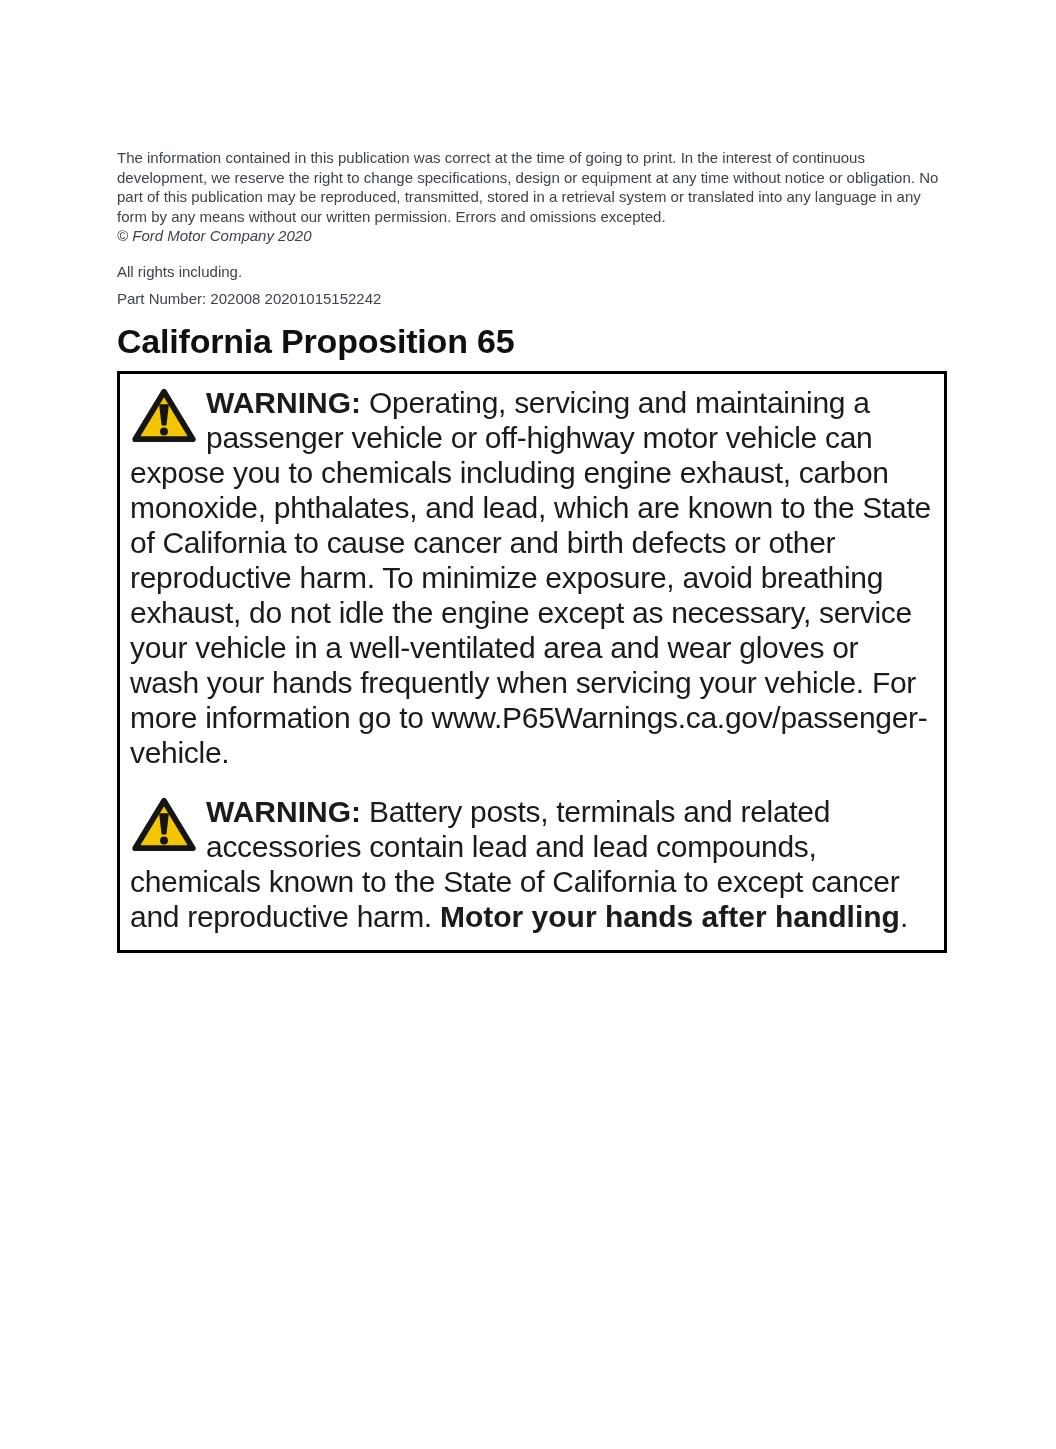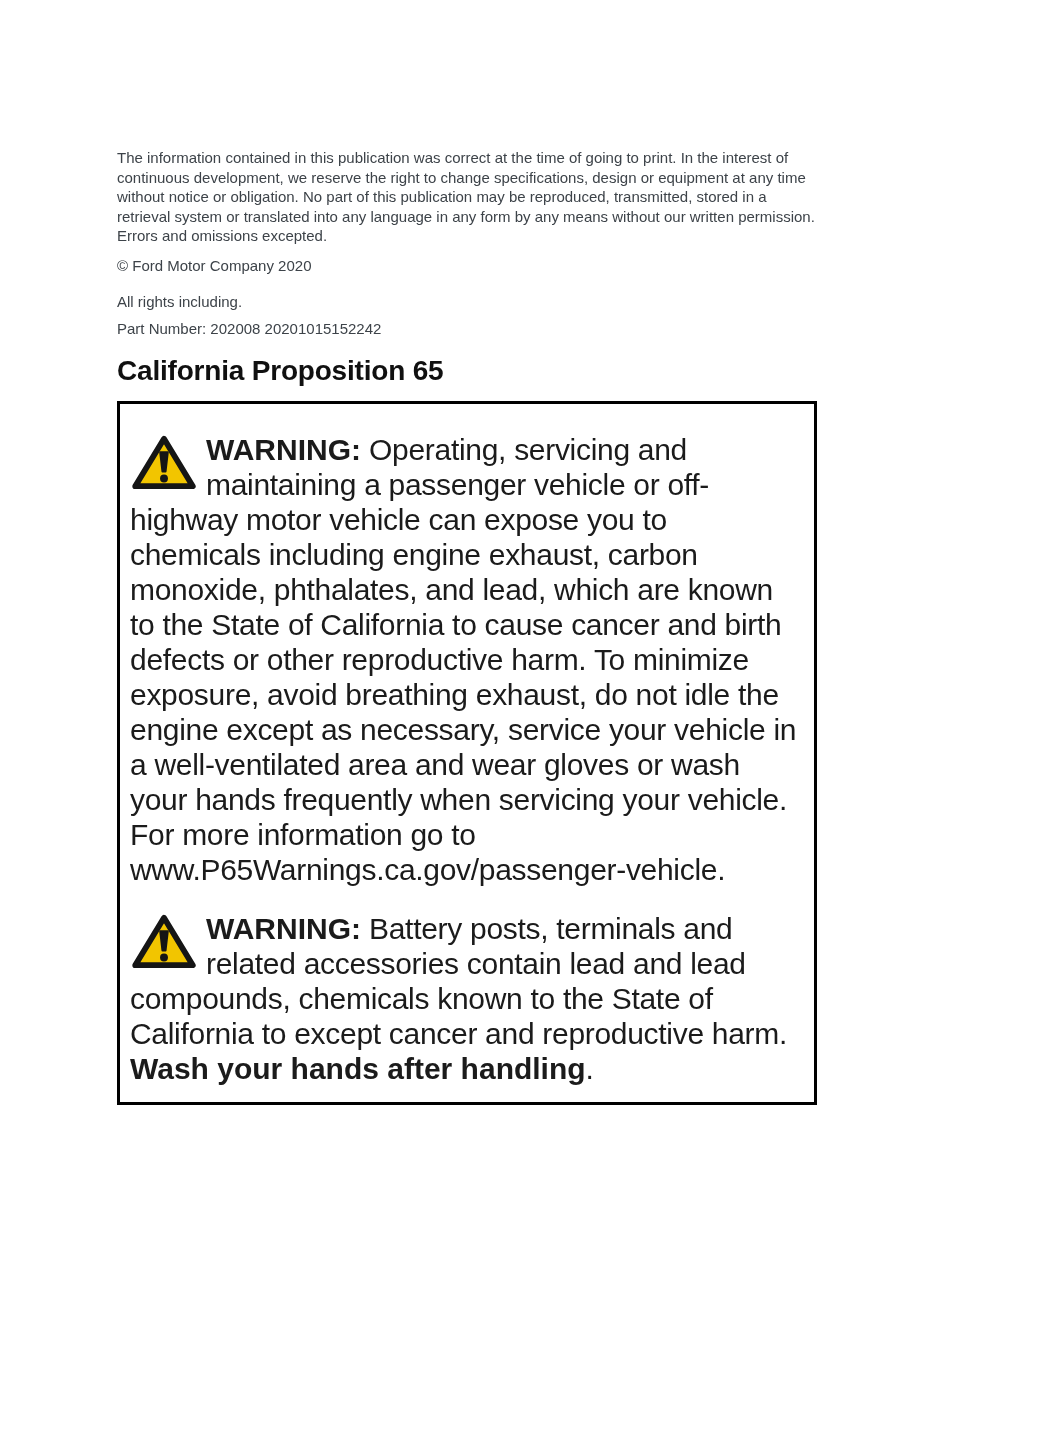--- a/index.html
+++ b/index.html
@@ -8,50 +8,50 @@
     width:1056px;
     height:1449px;
     background:#ffffff;
     font-family:"Liberation Sans", sans-serif;
     overflow:hidden;
   }
   .content {
     position:absolute;
     left:117px;
     top:148px;
-    width:700px;
+    width:830px;
   }
   .copy {
     margin:0;
     font-size:15px;
     line-height:19.5px;
     color:#3d4349;
   }
   .meta {
     margin:0;
     font-size:15px;
     line-height:19px;
     color:#3d4349;
   }
-  .company-line { margin-top:10px; }
+  .company-line { margin-top:0;font-style:italic; }
   .rights-line  { margin-top:17px; }
   .partnum-line { margin-top:8px; }
   h1.heading {
     margin:18px 0 0 0;
-    font-size:28px;
+    font-size:34px;
     line-height:30px;
     font-weight:bold;
     color:#101010;
     letter-spacing:-0.2px;
   }
   .warning-box {
     margin-top:15px;
     border:3px solid var(--box-border, #000);
     box-sizing:border-box;
-    padding:28px 10px 16px 10px;
+    padding:11px 10px 16px 10px;
     background:#ffffff;
   }
   .warn {
     margin:0;
     font-size:30px;
     line-height:35px;
     color:#1b1b1b;
     letter-spacing:-0.3px;
   }
   .warn + .warn { margin-top:24px; }
@@ -88,18 +88,18 @@
           <path d="M44 28 L56 28 L52.5 58 L47.5 58 Z" fill="var(--tri-stroke,#151515)" stroke="var(--tri-stroke,#151515)" stroke-width="3" stroke-linejoin="round"></path>
           <circle cx="50" cy="69" r="6.2" fill="var(--tri-stroke,#151515)"></circle>
         </svg><strong class="wlabel">WARNING:</strong><span> Operating, servicing and maintaining a passenger vehicle or off-highway motor vehicle can expose you to chemicals including engine exhaust, carbon monoxide, phthalates, and lead, which are known to the State of California to cause cancer and birth defects or other reproductive harm. To minimize exposure, avoid breathing exhaust, do not idle the engine except as necessary, service your vehicle in a well-ventilated area and wear gloves or wash your hands frequently when servicing your vehicle. For more information go to www.P65Warnings.ca.gov/passenger-vehicle.</span>
       </p>
 
       <p class="warn">
         <svg class="tri" viewBox="0 0 100 88" aria-hidden="true">
           <path d="M50 7 L95 81 L5 81 Z" fill="var(--tri-fill,#F2C500)" stroke="var(--tri-stroke,#151515)" stroke-width="9" stroke-linejoin="round"></path>
           <path d="M44 28 L56 28 L52.5 58 L47.5 58 Z" fill="var(--tri-stroke,#151515)" stroke="var(--tri-stroke,#151515)" stroke-width="3" stroke-linejoin="round"></path>
           <circle cx="50" cy="69" r="6.2" fill="var(--tri-stroke,#151515)"></circle>
-        </svg><strong class="wlabel">WARNING:</strong><span> Battery posts, terminals and related accessories contain lead and lead compounds, chemicals known to the State of California to except cancer and reproductive harm. </span><strong class="wtail">Wash your hands after handling</strong><span>.</span>
+        </svg><strong class="wlabel">WARNING:</strong><span> Battery posts, terminals and related accessories contain lead and lead compounds, chemicals known to the State of California to except cancer and reproductive harm. </span><strong class="wtail">Motor your hands after handling</strong><span>.</span>
       </p>
 
     </div>
   </div>
 </div>
 
 </body></html>

